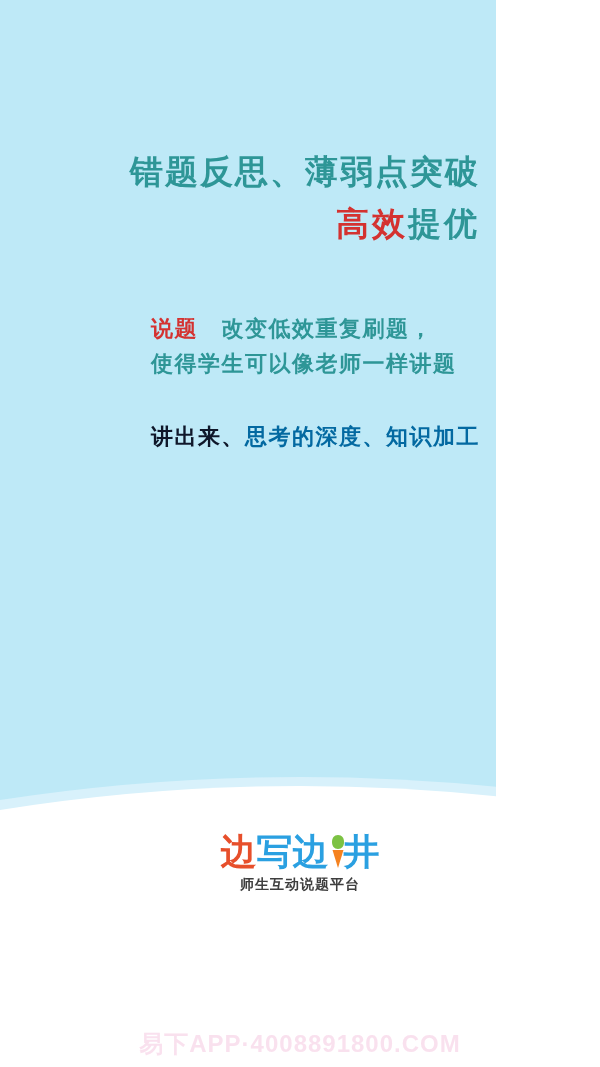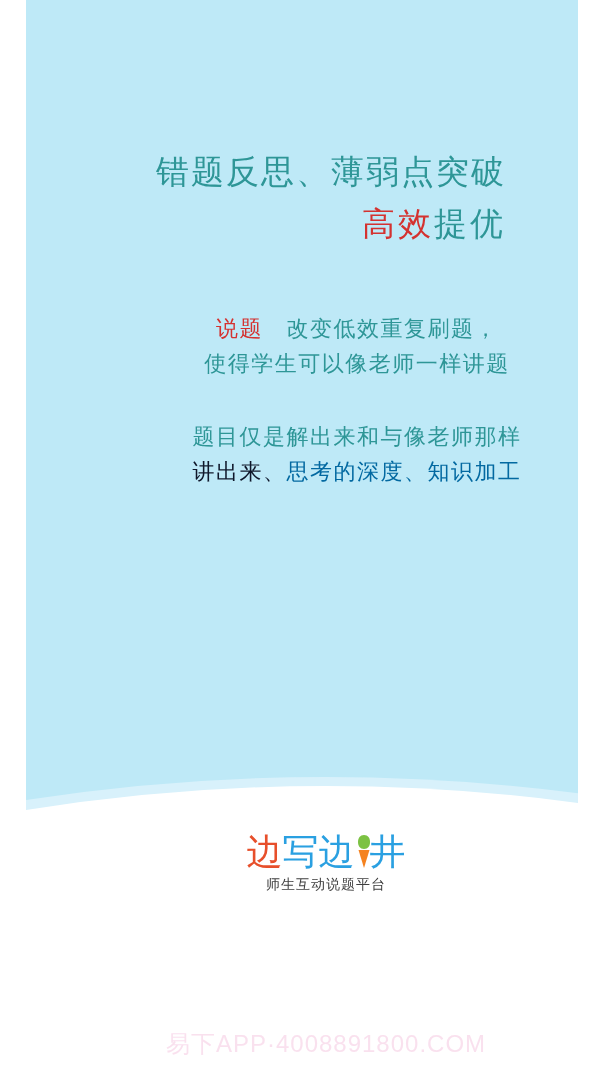--- a/index.html
+++ b/index.html
@@ -1,24 +1,23 @@
 <!DOCTYPE html>
 <html><head>
 <meta charset="utf-8">
 <style>
   html, body { margin: 0; padding: 0; }
   body { font-family: "Liberation Sans", sans-serif; }
 
   .poster {
     position: relative;
-    width: 552px;
+    width: 496px;
     height: 1067px;
     overflow: hidden;
-    font-weight: normal;
-    margin-left: 26px;
+    font-weight: bold;
   }
 
   .bottom-curves {
     position: absolute;
     left: 0;
     top: 770px;
     width: 600px;
     height: 297px;
     display: block;
   }
@@ -50,21 +49,20 @@
     top: 311px;
     width: 360px;
   }
   .para { margin: 0 0 38px 0; }
   .para:last-child { margin-bottom: 0; }
   .body-line {
     font-size: 22px;
     letter-spacing: 1.5px;
     line-height: 35px;
     white-space: nowrap;
-    text-align: center;
   }
 
   .logo-block {
     position: absolute;
     left: 0;
     top: 832px;
     width: 600px;
     text-align: center;
   }
   .logo-row {
@@ -121,21 +119,20 @@
       <span style="color: rgb(212, 50, 48);">高效</span><span style="color: rgb(46, 150, 151);">提优</span>
     </div>
   </div>
 
   <div class="body-block" id="body-block">
       <div class="para">
         <div class="body-line"><span style="color: rgb(212, 50, 48);">说题</span><span style="color: rgb(46, 150, 151);">　改变低效重复刷题，</span></div>
         <div class="body-line"><span style="color: rgb(46, 150, 151);">使得学生可以像老师一样讲题</span></div>
       </div>
       <div class="para">
-        <div class="body-line"><span style="color: rgb(46, 150, 151);">题目仅是解出来和与像老师那样</span></div>
         <div class="body-line"><span style="color: #0f172a;">讲出来、</span><span style="color: #0369a1;">思考的深度、知识加工</span></div>
       </div>
     </div>
 
   <div class="logo-block">
     <div class="logo-row">
       <span class="logo-char" style="color: rgb(231, 79, 43);">边</span>
       <span class="logo-char" style="color: rgb(42, 160, 225);">写</span>
       <span class="logo-char" style="color: rgb(42, 160, 225);">边</span>
       <span class="logo-last">

